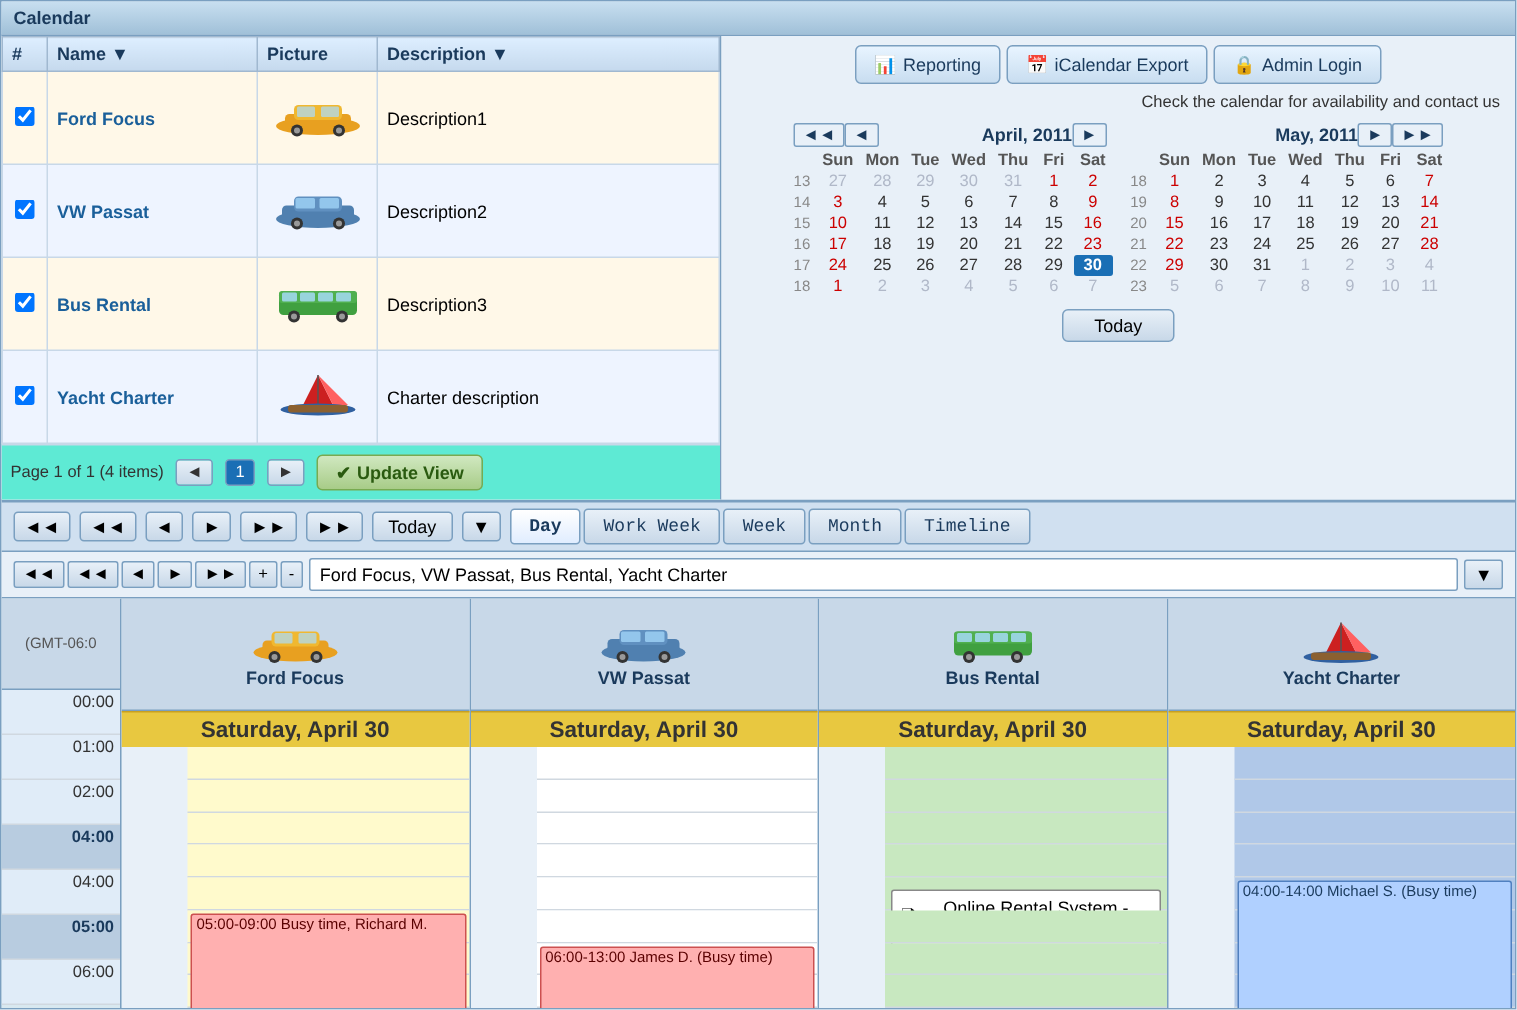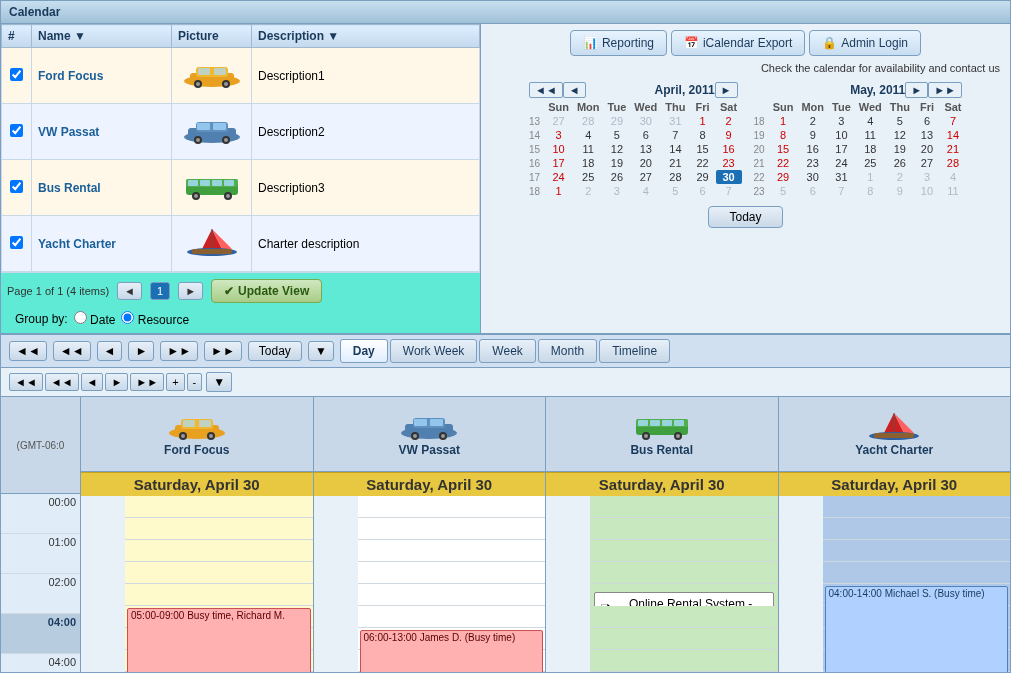--- a/index.html
+++ b/index.html
@@ -51,36 +51,36 @@
     .mini-cal td.red { color: #cc0000; }
     .mini-cal td.week-num { color: #888; font-size: 10px; width: 18px; }
     .today-btn { background: linear-gradient(to bottom, #e8f0f8, #c8d8e8); border: 1px solid #7a9fc0; border-radius: 4px; padding: 3px 20px; cursor: pointer; display: block; margin: 4px auto; }
 
     
     .cal-toolbar { background: #d0e0f0; border-top: 1px solid #7a9fc0; border-bottom: 1px solid #7a9fc0; padding: 4px 8px; display: flex; align-items: center; gap: 6px; }
     .nav-arrow { background: linear-gradient(to bottom, #e8f0f8, #c8d8e8); border: 1px solid #7a9fc0; border-radius: 3px; padding: 2px 6px; cursor: pointer; }
     .today-nav-btn { background: linear-gradient(to bottom, #e8f0f8, #c8d8e8); border: 1px solid #7a9fc0; border-radius: 3px; padding: 2px 10px; cursor: pointer; }
     .date-display { flex: 1; text-align: center; font-weight: bold; font-size: 13px; color: #1a3a5c; }
     .view-tabs { display: flex; gap: 2px; }
-    .view-tab { background: linear-gradient(to bottom, #e8f0f8, #c8d8e8); border: 1px solid #7a9fc0; border-radius: 3px; padding: 4px 12px; cursor: pointer; color: #1a3a5c; }
+    .view-tab { background: linear-gradient(to bottom, #e8f0f8, #c8d8e8); border: 1px solid #7a9fc0; border-radius: 3px; padding: 4px 12px; cursor: pointer; color: #1a3a5c; font-family: Liberation Mono, monospace; }
     .view-tab.active { background: linear-gradient(to bottom, #fff, #e0edff); font-weight: bold; }
 
     
     .filter-bar { background: #e8f0f8; border-bottom: 1px solid #7a9fc0; padding: 4px 8px; display: flex; align-items: center; gap: 4px; }
     .filter-nav { display: flex; gap: 2px; }
     .filter-nav-btn { background: linear-gradient(to bottom, #e8f0f8, #c8d8e8); border: 1px solid #7a9fc0; border-radius: 2px; padding: 2px 5px; cursor: pointer; font-size: 11px; }
     .filter-input { flex: 1; border: 1px solid #7a9fc0; background: white; padding: 3px 6px; border-radius: 2px; }
     .filter-dropdown { background: linear-gradient(to bottom, #e8f0f8, #c8d8e8); border: 1px solid #7a9fc0; border-radius: 2px; padding: 2px 6px; cursor: pointer; }
 
     
     .schedule-area { display: flex; flex: 1; overflow: hidden; }
     .time-col { width: 80px; background: #d8e8f0; border-right: 1px solid #7a9fc0; display: flex; flex-direction: column; }
-    .time-header { height: 97px; border-bottom: 1px solid #7a9fc0; background: #c8d8e8; display: flex; align-items: center; justify-content: center; font-size: 10px; color: #555; padding: 4px; }
+    .time-header { height: 61px; border-bottom: 1px solid #7a9fc0; background: #c8d8e8; display: flex; align-items: center; justify-content: center; font-size: 10px; color: #555; padding: 4px; }
     .time-slots { flex: 1; overflow: hidden; }
-    .time-slot { height: 40px; border-bottom: 1px solid #d0d8e0; display: flex; align-items: flex-start; justify-content: flex-end; padding: 2px 4px; font-size: 11px; color: #333; background: #e0ecf8; }
+    .time-slot { height: 30px; border-bottom: 1px solid #d0d8e0; display: flex; align-items: flex-start; justify-content: flex-end; padding: 2px 4px; font-size: 11px; color: #333; background: #e0ecf8; }
     .time-slot.blue { background: #b8cce0; color: #1a3a5c; font-weight: bold; }
 
     .resources-area { flex: 1; display: flex; overflow: hidden; }
     .resource-col { flex: 1; border-right: 1px solid #7a9fc0; display: flex; flex-direction: column; min-width: 0; }
     .resource-col:last-child { border-right: none; }
     .resource-header { height: 75px; background: #c8d8e8; border-bottom: 1px solid #7a9fc0; display: flex; flex-direction: column; align-items: center; justify-content: center; gap: 2px; padding: 4px; }
     .resource-name { font-weight: bold; font-size: 12px; color: #1a3a5c; text-align: center; }
     .resource-date-bar { background: #e8c840; width: 100%; text-align: center; padding: 3px 0; font-size: 15px; font-weight: bold; color: #333; border-top: 1px solid #c8a020; }
     .resource-cells { flex: 1; overflow: hidden; display: flex; flex-direction: column; }
     .resource-cell { height: 30px; border-bottom: 1px solid #d0d8e0; position: relative; margin-left: 44px; }
@@ -192,31 +192,20 @@
         </table>
         <div class="list-footer">
           <span class="page-info">Page 1 of 1 (4 items)</span>
           <button class="nav-btn">◄</button>
           <button class="nav-btn active">1</button>
           <button class="nav-btn">►</button>
           <button class="update-btn">
             <span>✔</span>
             <span>Update View</span>
           </button>
-          <div class="group-by">
-            <span>Group by:</span>
-            <label>
-              <input type="radio" name="groupby" style="">
-              <span>Date</span>
-            </label>
-            <label>
-              <input type="radio" name="groupby" checked="" style="">
-              <span>Resource</span>
-            </label>
-          </div>
         </div>
       </div>
 
       <div class="right-panel">
         <div class="top-buttons">
           <button class="top-btn">
             <span>📊</span>
             <span>Reporting</span>
           </button>
           <button class="top-btn">
@@ -425,20 +414,21 @@
     <div class="filter-bar">
       <div class="filter-nav">
         <button class="filter-nav-btn">◄◄</button>
         <button class="filter-nav-btn">◄◄</button>
         <button class="filter-nav-btn">◄</button>
         <button class="filter-nav-btn">►</button>
         <button class="filter-nav-btn">►►</button>
         <button class="filter-nav-btn">+</button>
         <button class="filter-nav-btn">-</button>
       </div>
+      <input class="filter-input" type="text" value="Ford Focus, VW Passat, Bus Rental, Yacht Charter" style="">
       <button class="filter-dropdown">▼</button>
     </div>
 
     <div class="schedule-area">
       <div class="time-col">
         <div class="time-header">(GMT-06:0</div>
         <div class="time-slots">
           <div class="time-slot">00:00</div>
           <div class="time-slot">01:00</div>
           <div class="time-slot">02:00</div>

